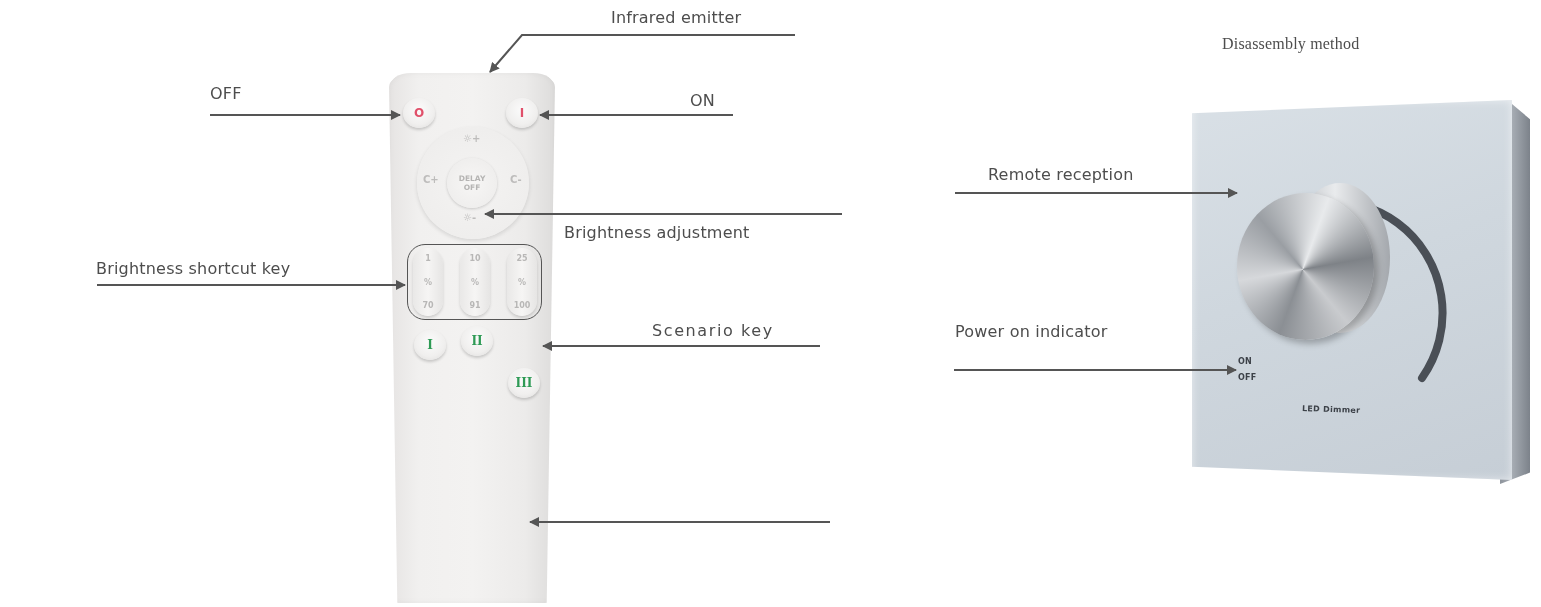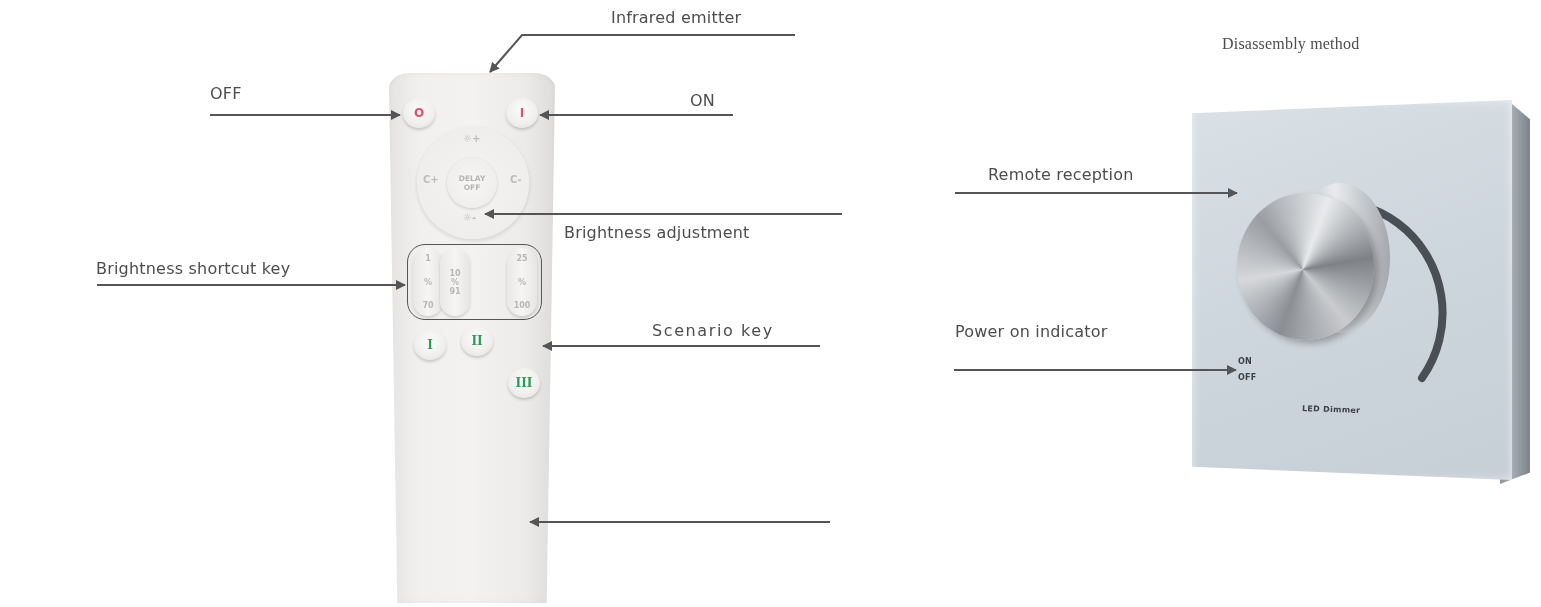--- a/index.html
+++ b/index.html
@@ -82,21 +82,21 @@
   <span>DELAY</span>
   <span>OFF</span>
 </div>
 
 <div class="shortcut-frame"></div>
 <div class="pill" style="left:413px; top:248px;">
   <span>1</span>
   <span>%</span>
   <span>70</span>
 </div>
-<div class="pill" style="left:440px; top:248px;justify-content:center;">
+<div class="pill" style="left:460px; top:248px;">
   <span>10</span>
   <span>%</span>
   <span>91</span>
 </div>
 <div class="pill" style="left:507px; top:248px;justify-content:space-between;">
   <span>25</span>
   <span>%</span>
   <span>100</span>
 </div>
 

